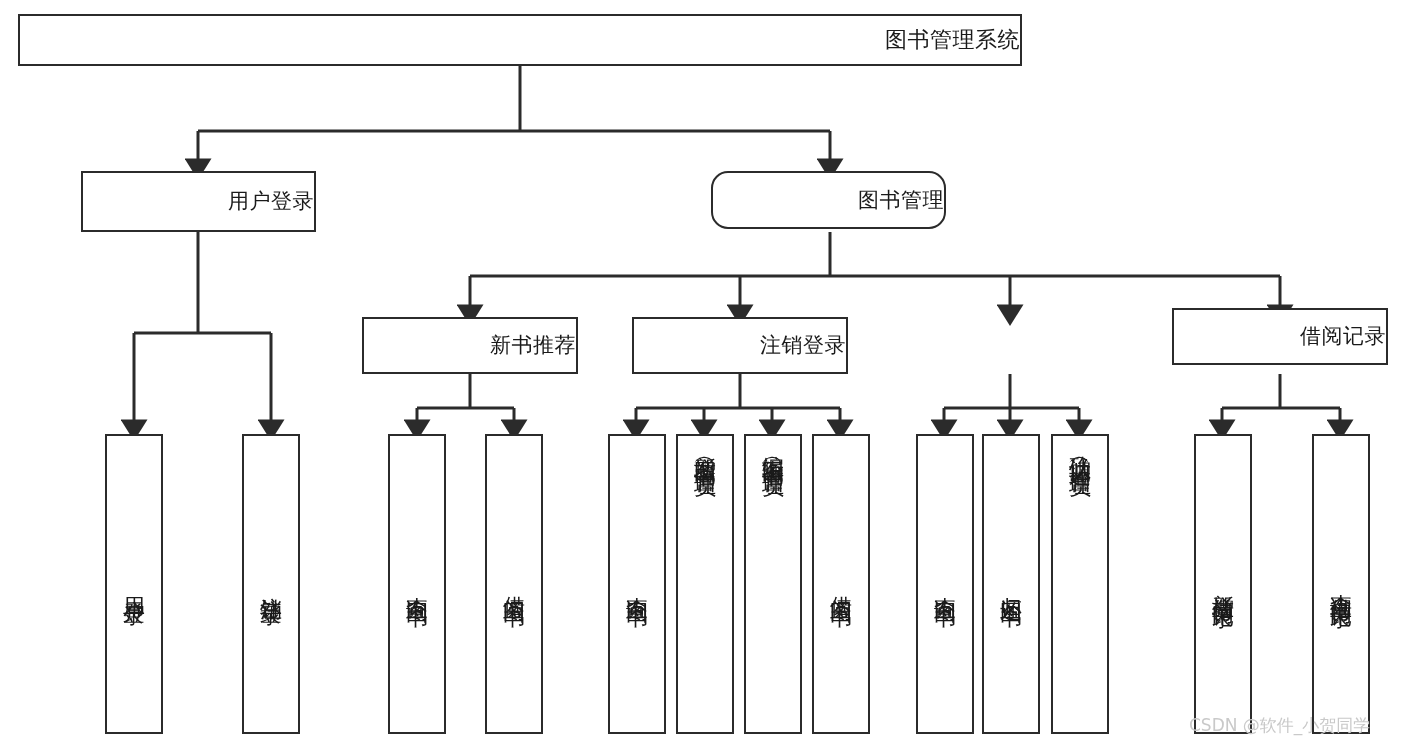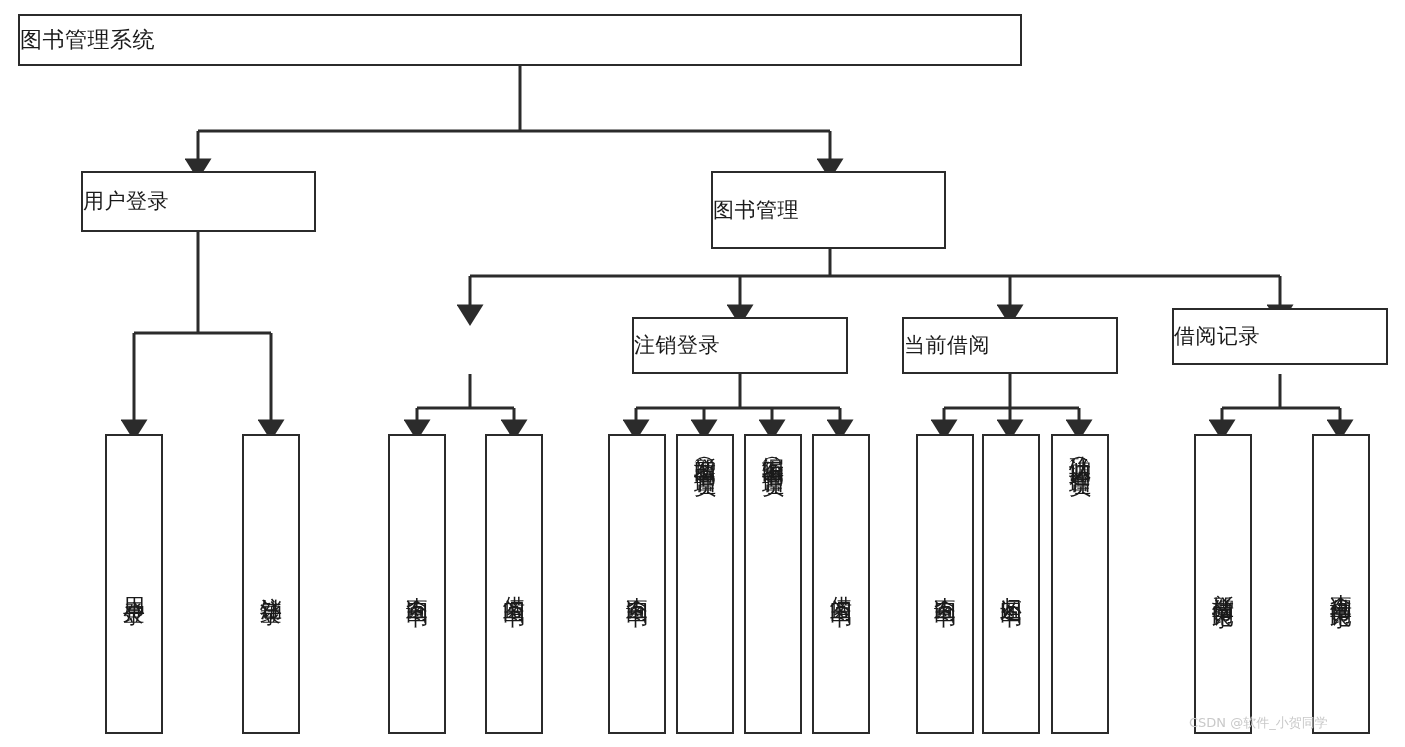--- a/index.html
+++ b/index.html
@@ -21,21 +21,21 @@
     width:1405px;height:747px;
     pointer-events:none;
   }
   .node{
     position:absolute;
     box-sizing:border-box;
     background:#ffffff;
     border:2.5px solid #2b2b2b;
     display:flex;
     align-items:center;
-    justify-content:flex-start;
+    justify-content:flex-end;
     color:#1a1a1a;
     z-index:3;
   }
   .node .lbl{
     display:block;
     line-height:1.16;
     letter-spacing:0.5px;
     white-space:pre;
   }
   
@@ -59,21 +59,21 @@
     margin:0 auto;
   }
   
   .node.vert.short{
     align-items:center;
   }
   .watermark{
     position:absolute;
     left:1189px;
     top:714px;
-    font-size:13px;
+    font-size:17px;
     color:#c9c9c9;
     white-space:nowrap;
     z-index:9;
     font-family:"DejaVu Sans","Liberation Sans",sans-serif;
   }
 </style>
 </head>
 <body>
 
 <div id="canvas">
@@ -129,32 +129,32 @@
   </svg>
 
   <div class="node horiz root" style="left:18px;top:14px;width:1004px;height:52px;">
     <span class="lbl">图书管理系统</span>
   </div>
 
   <div class="node horiz" style="left:81px;top:171px;width:235px;height:61px;">
     <span class="lbl">用户登录</span>
   </div>
 
-  <div class="node horiz" style="left:711px;top:171px;width:235px;height:78px;">
+  <div class="node horiz" style="left:711px;top:171px;width:235px;height:58px;border-radius:17px;">
     <span class="lbl">图书管理</span>
   </div>
 
+  <div class="node horiz" style="left:362px;top:317px;width:216px;height:57px;">
+    <span class="lbl">新书推荐</span>
+  </div>
 
   <div class="node horiz" style="left:632px;top:317px;width:216px;height:57px;">
     <span class="lbl">注销登录</span>
   </div>
 
-  <div class="node horiz" style="left:902px;top:317px;width:216px;height:57px;">
-    <span class="lbl">当前借阅</span>
-  </div>
 
   <div class="node horiz" style="left:1172px;top:308px;width:216px;height:57px;">
     <span class="lbl">借阅记录</span>
   </div>
 
   <div class="node vert short" style="left:105px;top:434px;width:58px;height:300px;">
     <span class="lbl">用户登录</span>
   </div>
 
   <div class="node vert short" style="left:242px;top:434px;width:58px;height:300px;">

